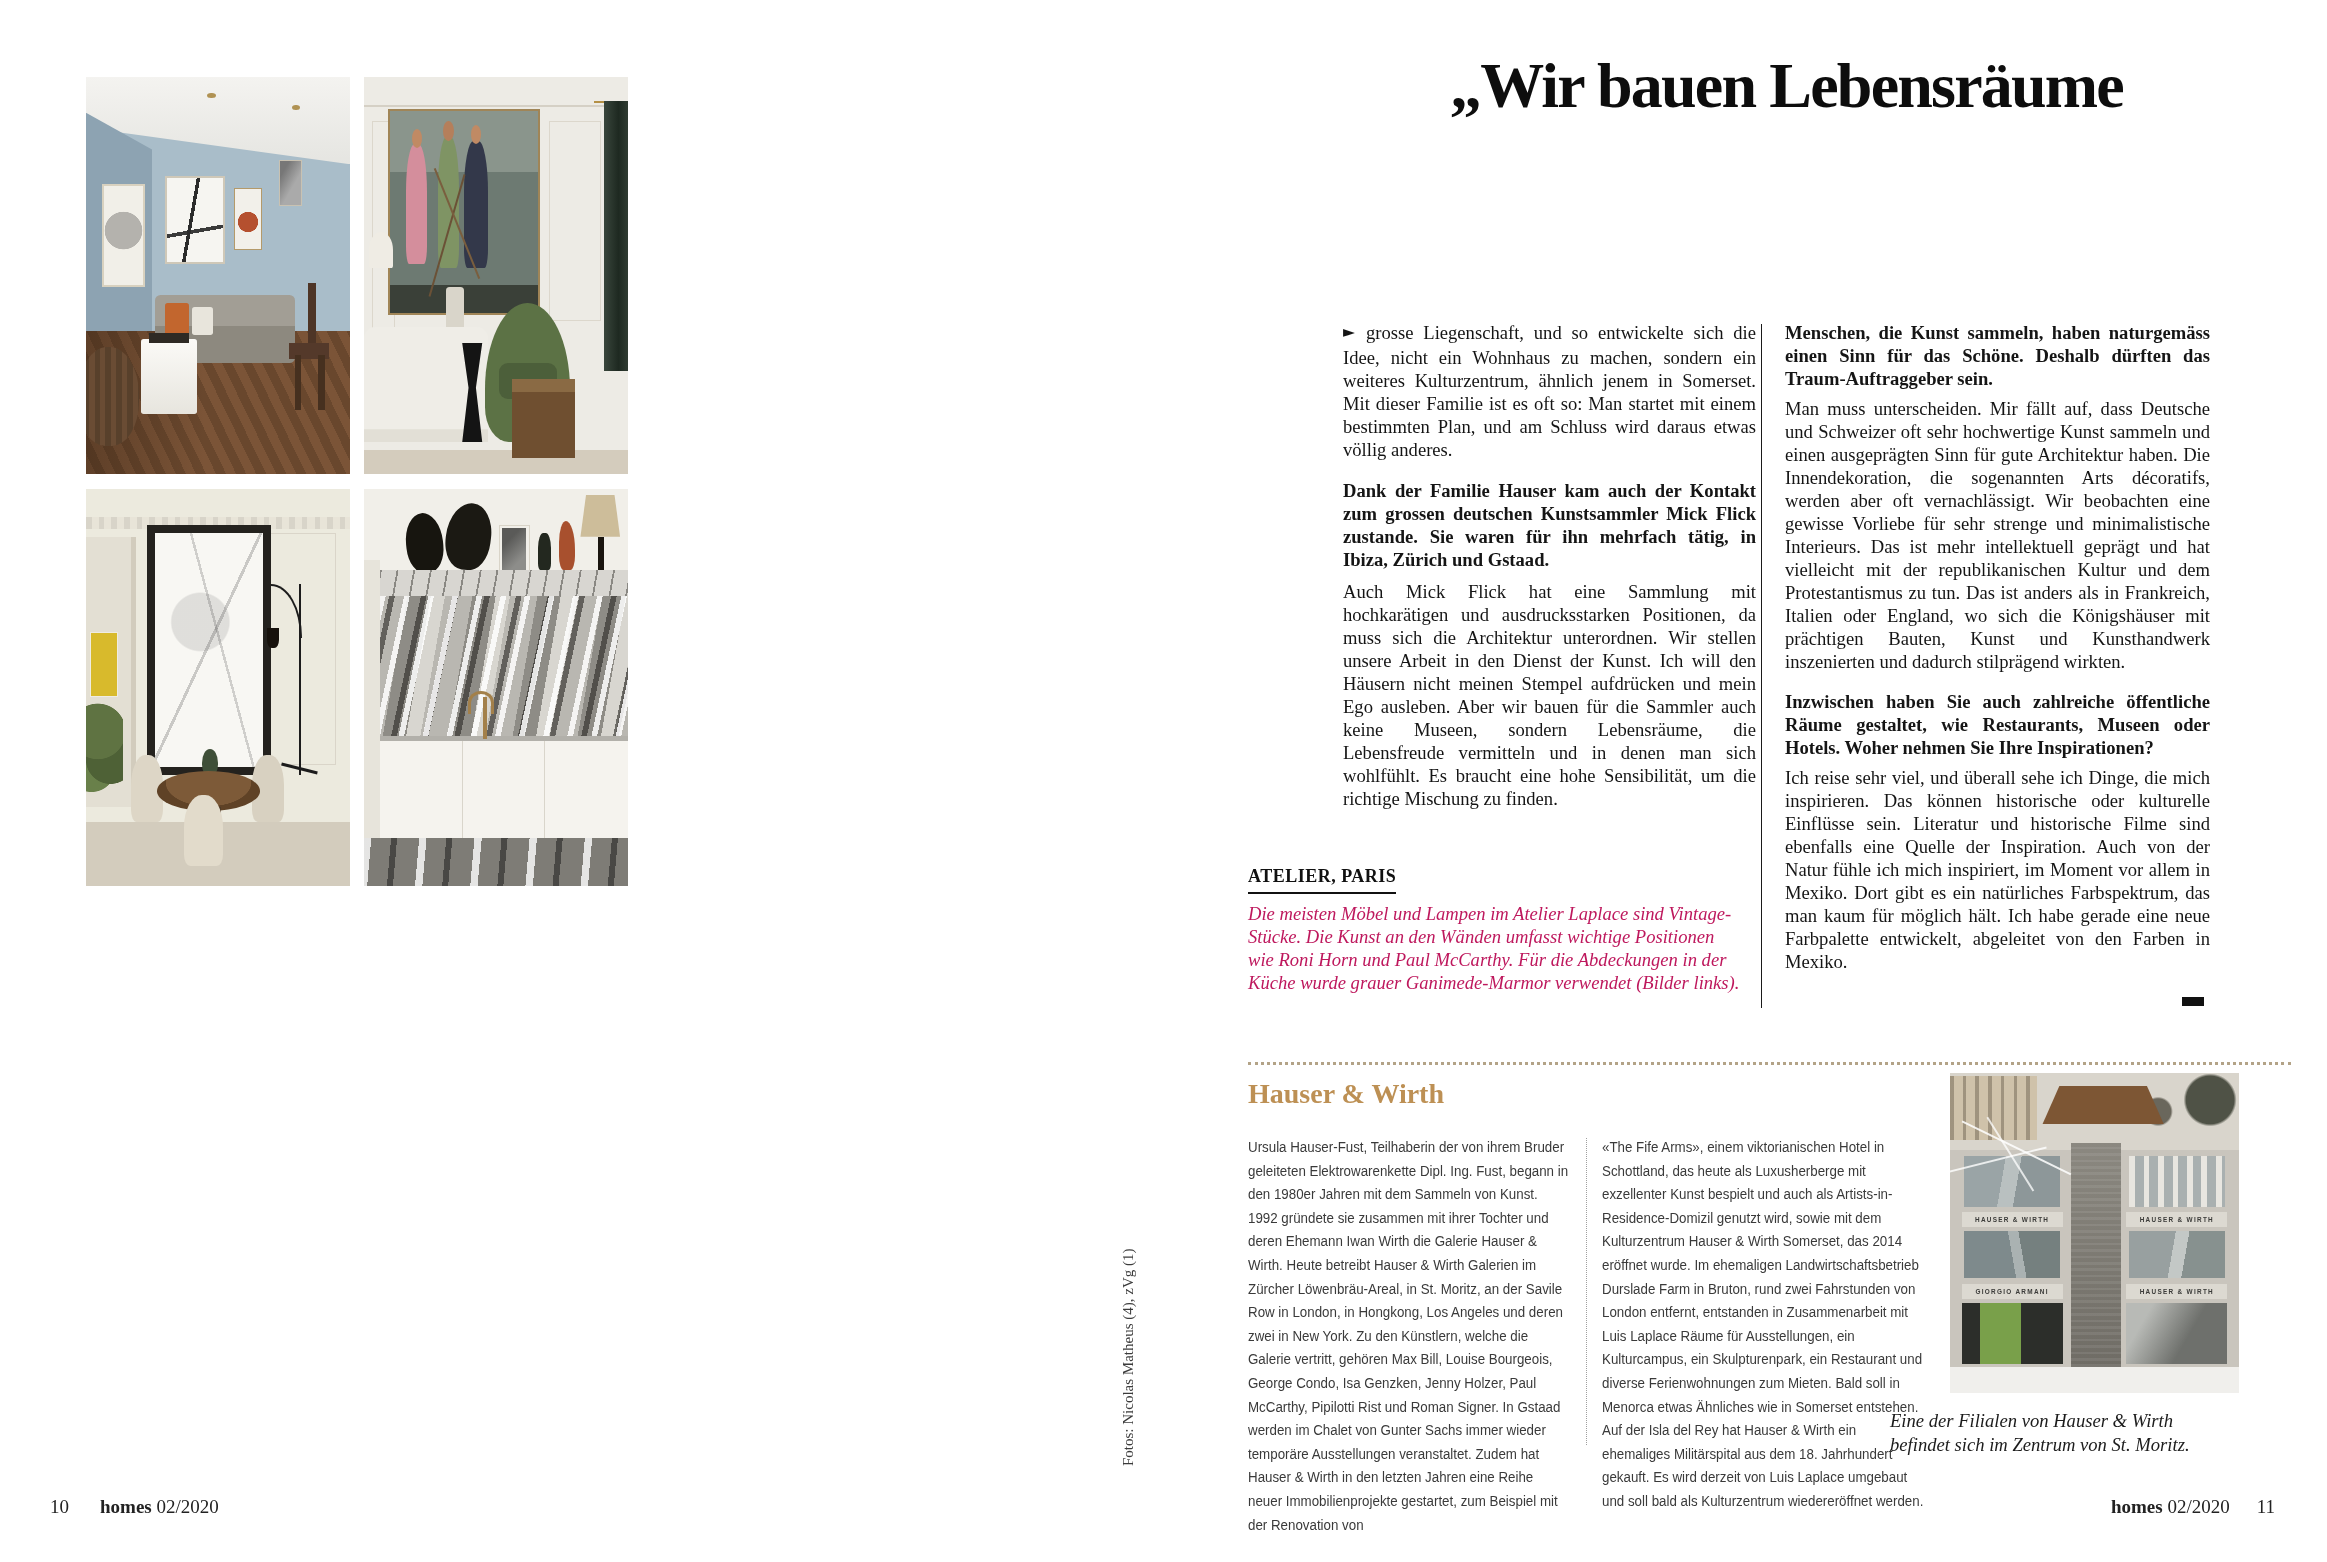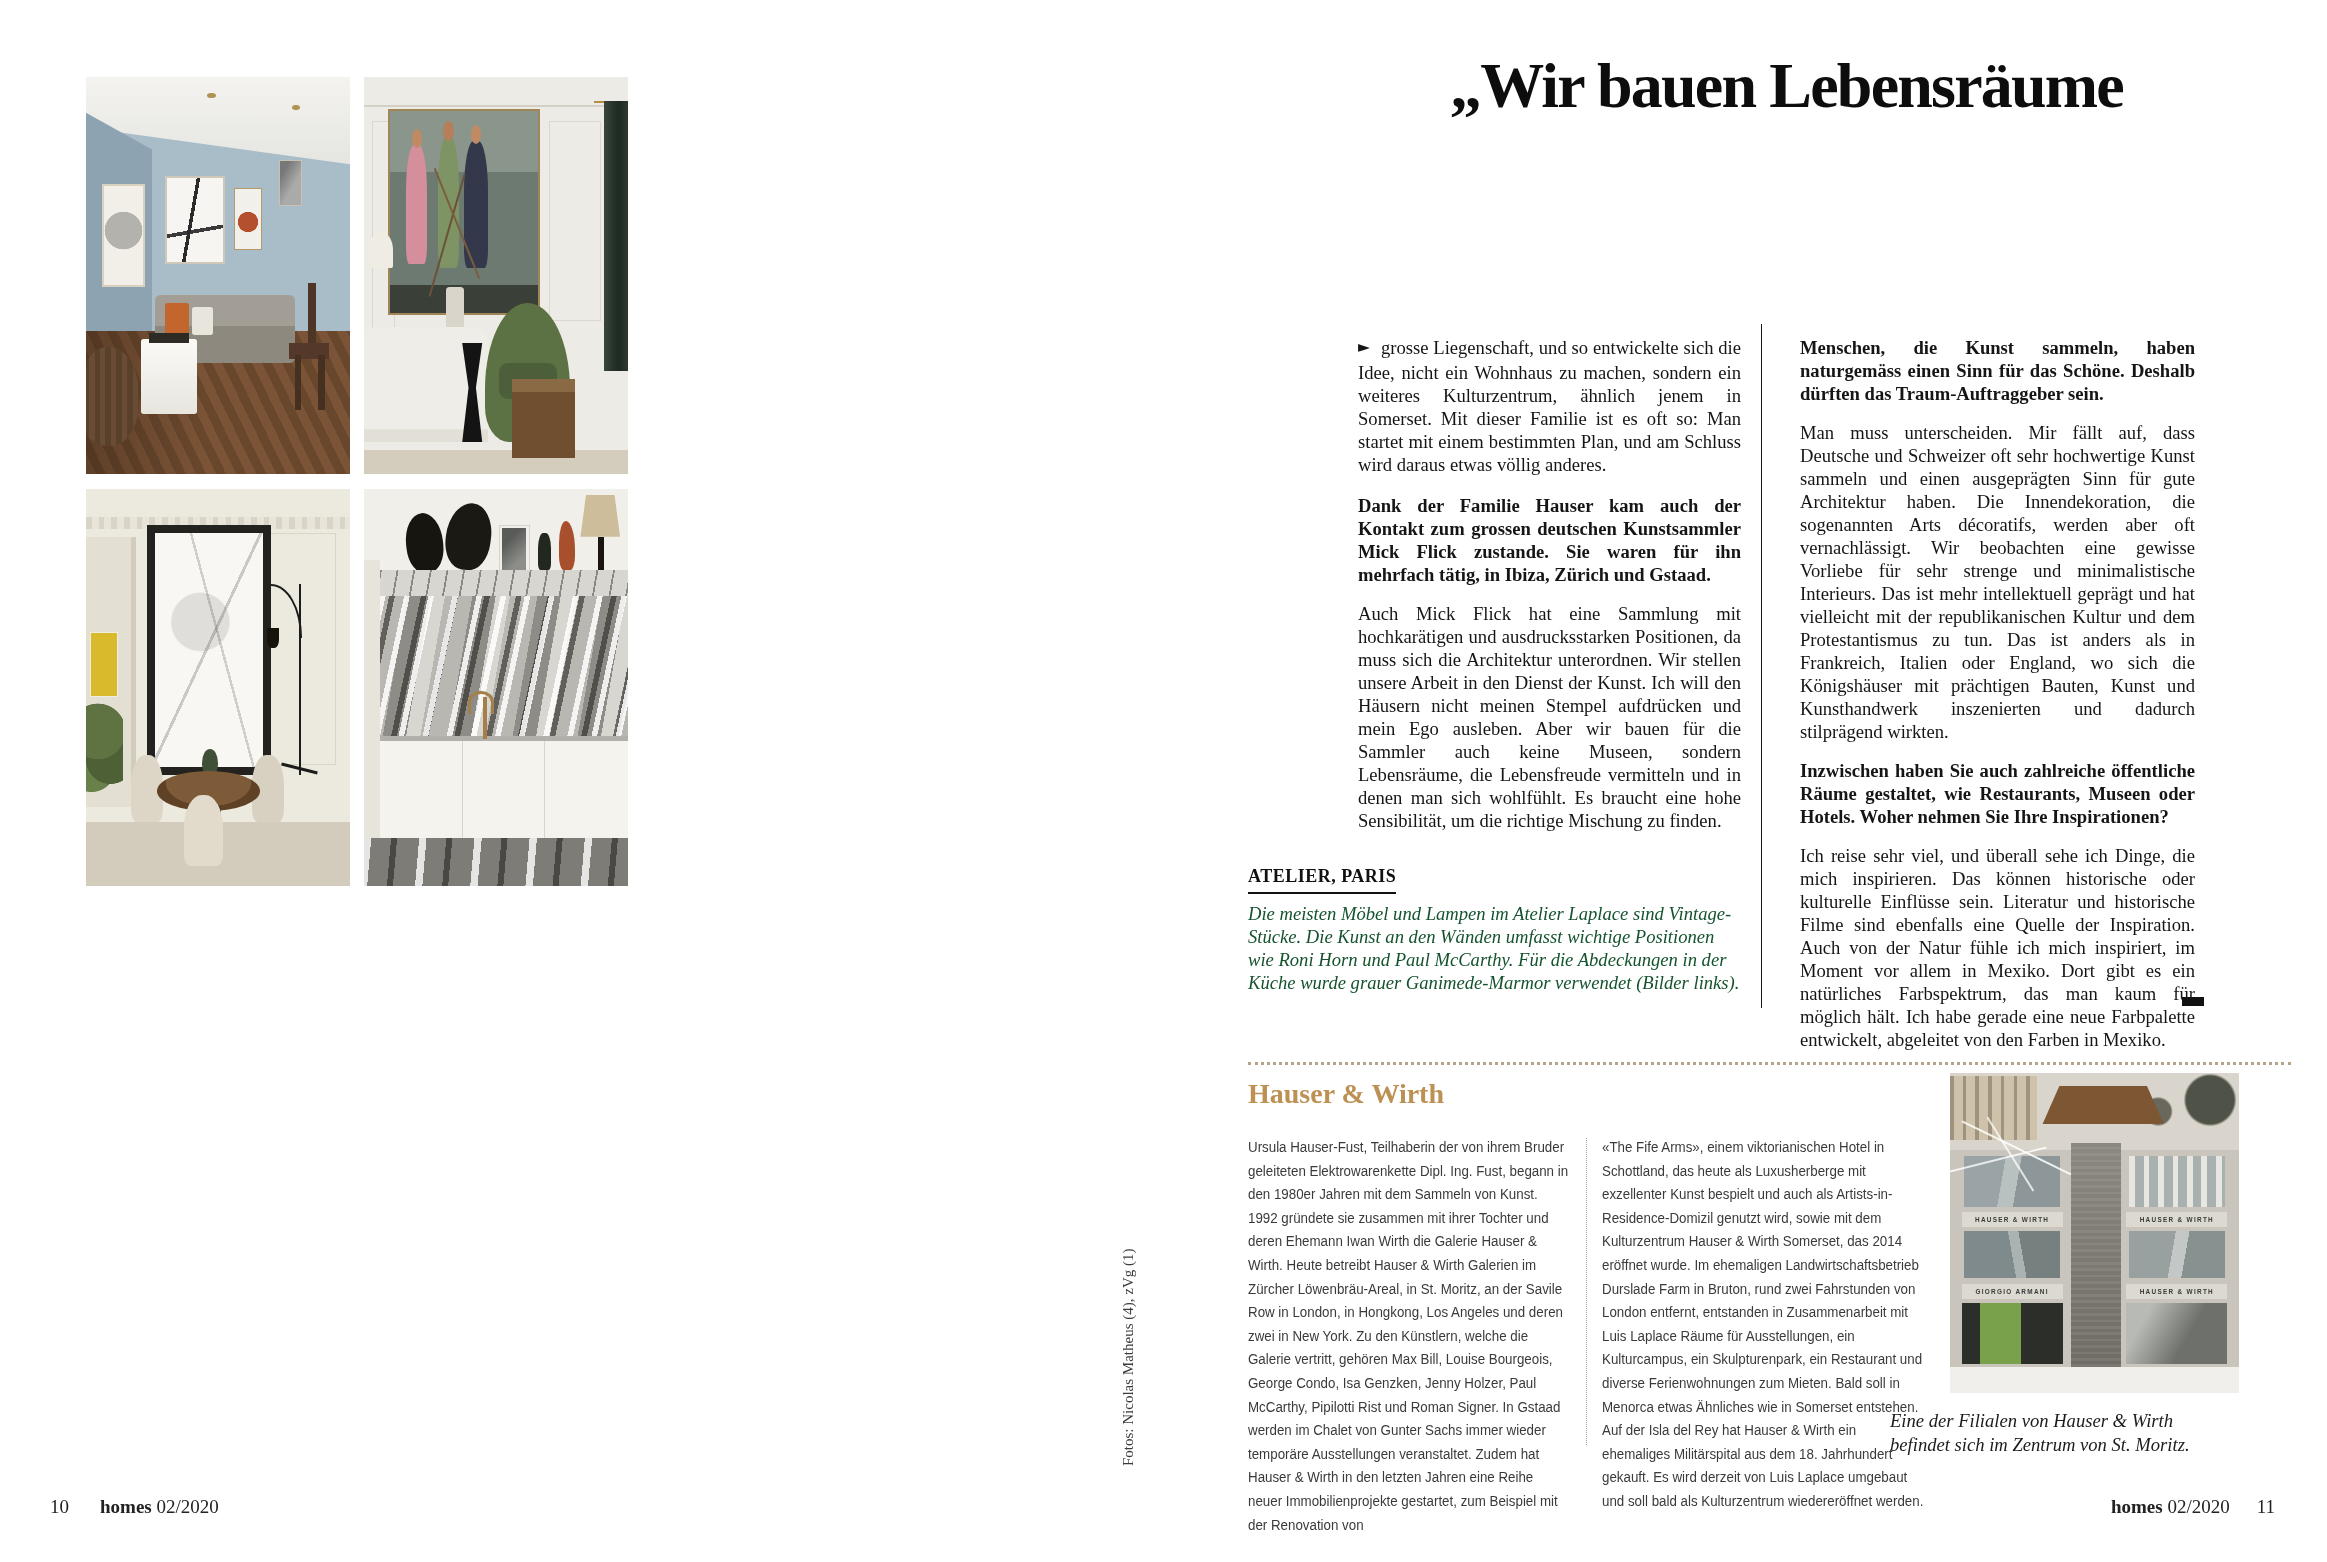--- a/index.html
+++ b/index.html
@@ -117,30 +117,30 @@
   .p4-faucet-c{left:39.5%;top:51%;width:7.5%;height:5%;border:3.6px solid #a3804a;border-bottom:none;border-radius:60% 60% 0 0;}
   .p4-cabinets{left:6%;top:63.6%;width:94%;height:24.5%;background:#f5f3ee;}
   .p4-seam1{left:37%;top:63.6%;width:1.8px;height:24.5%;background:#d9d5cb;}
   .p4-seam2{left:68%;top:63.6%;width:1.8px;height:24.5%;background:#d9d5cb;}
   .p4-island{left:0;top:88%;width:100%;height:12%;background-color:#7e7c76;
       background-image:repeating-linear-gradient(95deg,rgba(255,255,255,.8) 0 7.3px,transparent 7.3px 27px,rgba(20,20,20,.5) 27px 33px,transparent 33px 55px);}
   
   .headline{left:1282px;top:60px;width:1009px;text-align:center;font-weight:700;
       font-size:64px;line-height:52px;letter-spacing:-1.8px;color:#0d0d0d;}
   .bodycol{position:absolute;top:320px;text-align:justify;font-size:18.6px;line-height:23px;color:#151515;}
-  .bodycol p{margin:16px;}
+  .bodycol p{margin:1px;}
   .bodycol .q{font-weight:700;}
   .col1{left:1342px;width:415px;}
   .col2{left:1784px;width:427px;}
   .vrule{left:1761px;top:324px;width:0.9px;height:684px;background:#1a1a1a;}
   .arrow{font-family:"DejaVu Sans",sans-serif;font-size:15.5px;margin-right:11px;position:relative;top:-1.8px;}
   .atelier{left:1248px;top:866px;width:495px;}
   .atelier-h{display:inline-block;font-weight:700;font-size:18px;letter-spacing:0.5px;
       border-bottom:2.7px solid #111;padding-bottom:4.5px;margin:0 0 8.2px 0;}
-  .atelier-c{font-style:italic;font-size:18.6px;line-height:23px;margin:0;color:#14532d;}
+  .atelier-c{font-style:italic;font-size:18.6px;line-height:23px;margin:0;color:#be185d;}
   .endmark{left:2182px;top:997px;width:22px;height:9px;background:#111;}
   
   .dotline{left:1248px;top:1062px;width:1043px;height:0;border-top:3.6px dotted #b3a387;}
   .hw-h{left:1248px;top:1078px;font-weight:700;font-size:28px;margin:0;}
   .hw-col{position:absolute;top:1135px;width:375px;font-family:"Liberation Sans","DejaVu Sans",sans-serif;
       font-size:15.5px;line-height:23.6px;color:#3a3a3a;transform:scaleX(.86);transform-origin:0 0;}
   .hw-a{left:1248px;}
   .hw-b{left:1602px;}
   .hw-vdot{left:1586px;top:1138px;height:307px;width:0;border-left:1.8px dotted #9f9f9f;}
   .hw-caption{left:1890px;top:1409px;width:309px;font-style:italic;font-size:18.6px;line-height:23.6px;color:#1c1c1c;}

